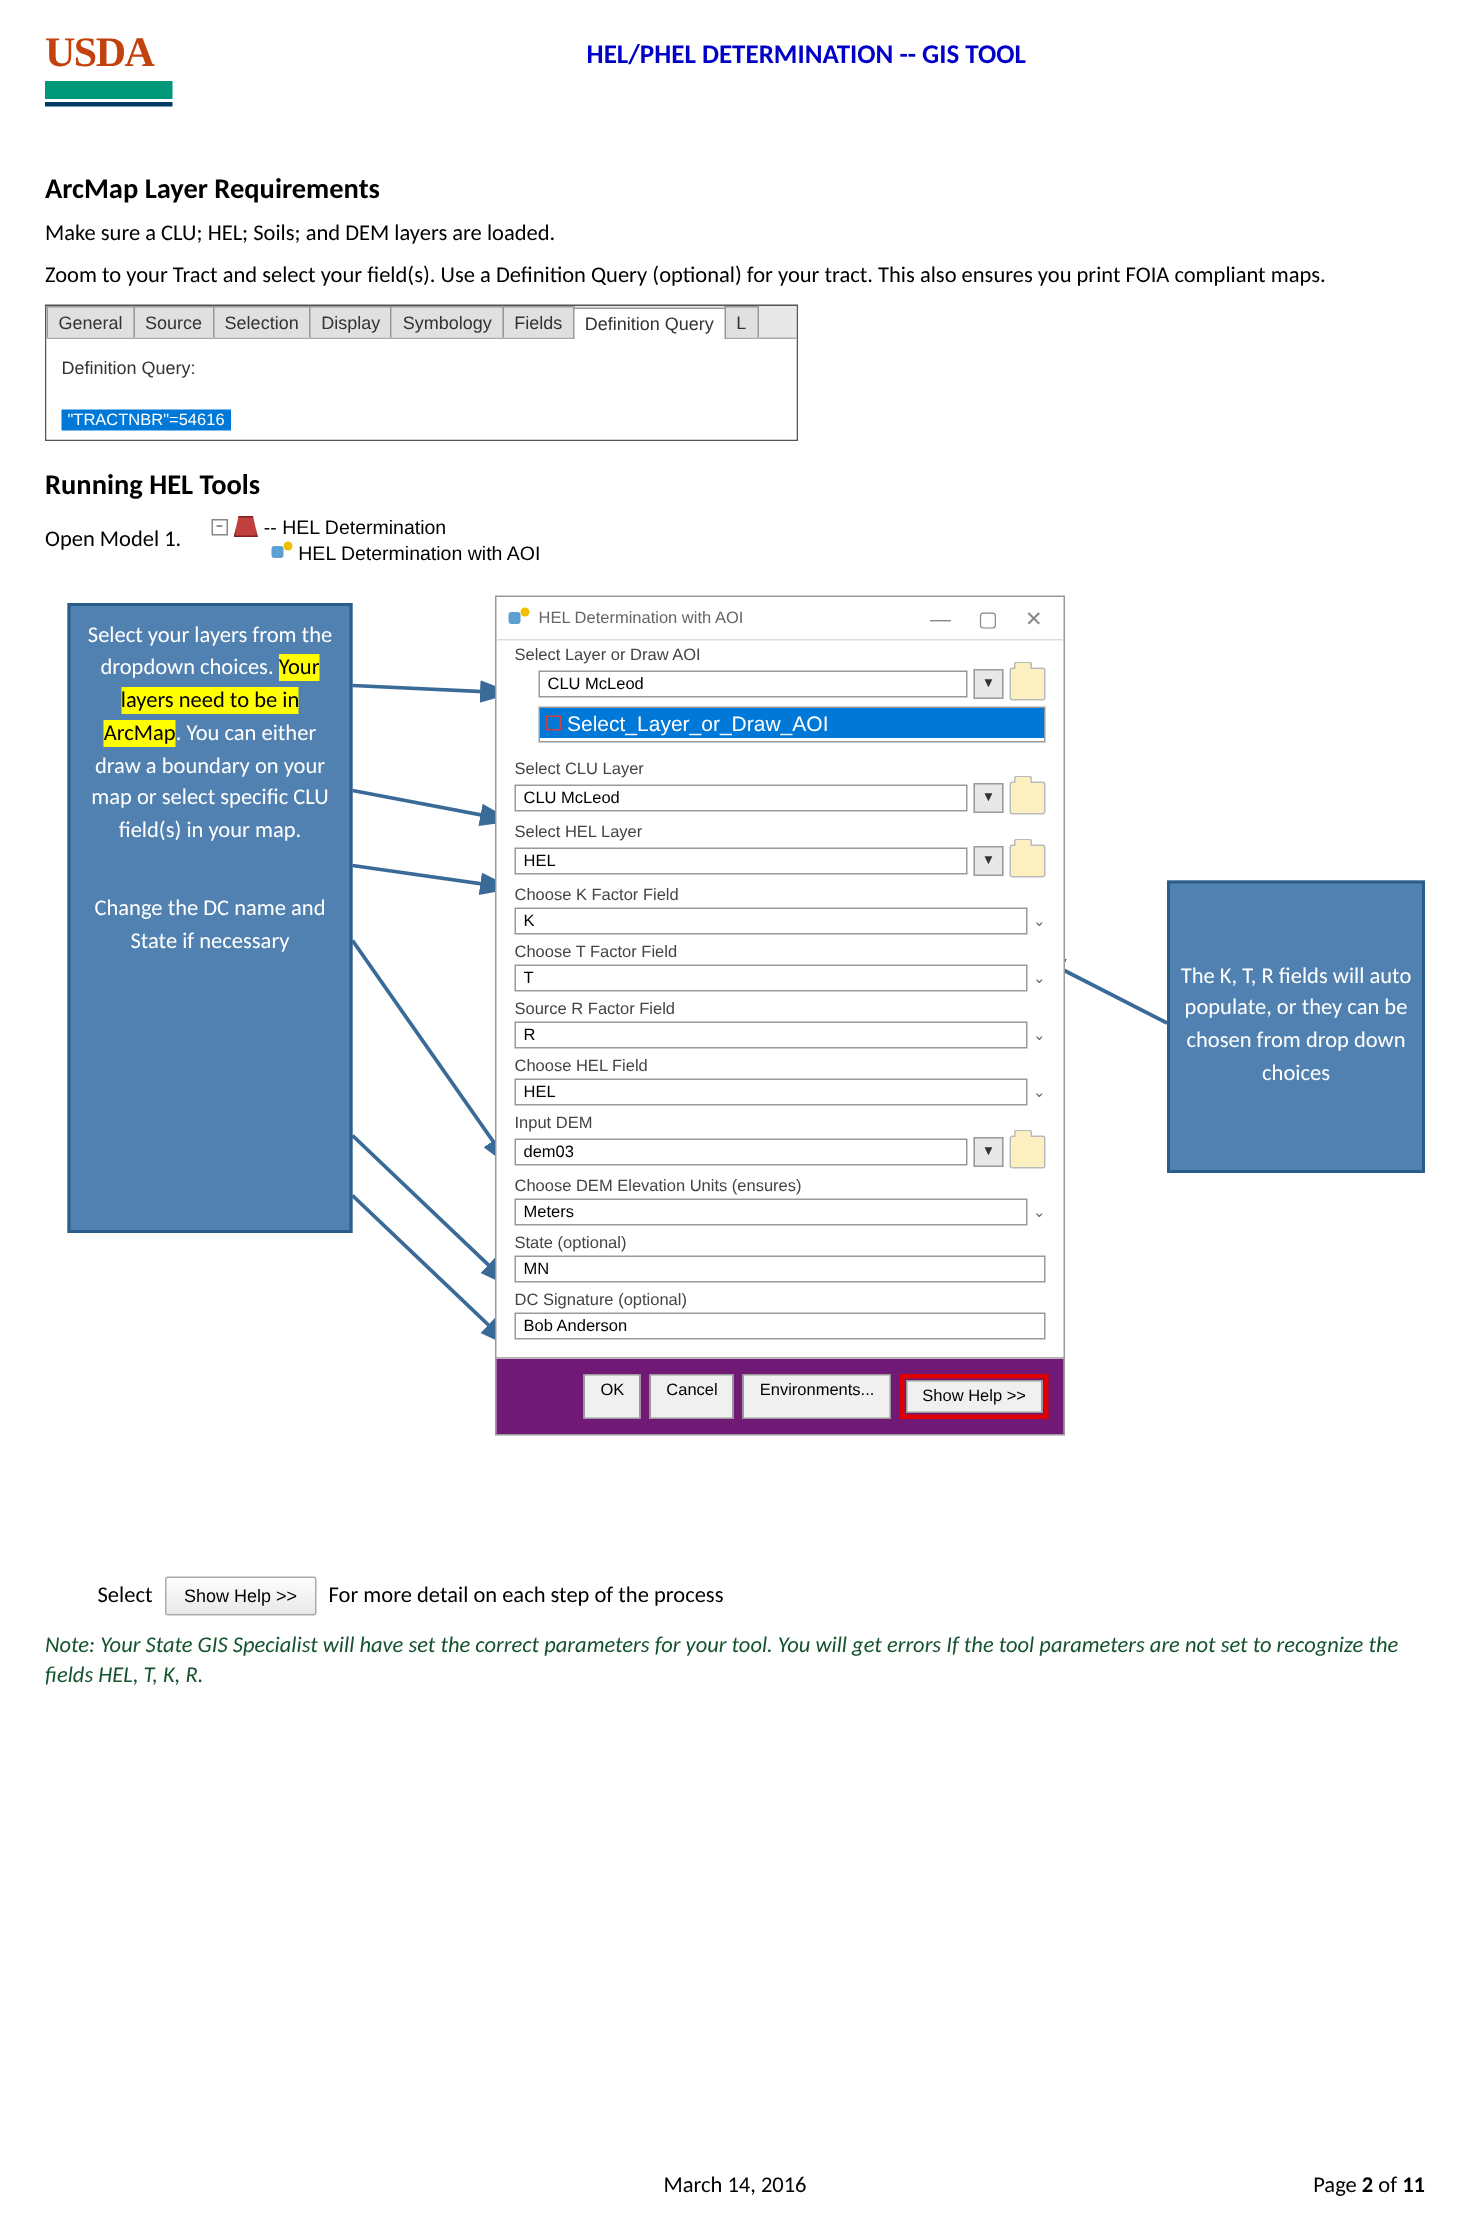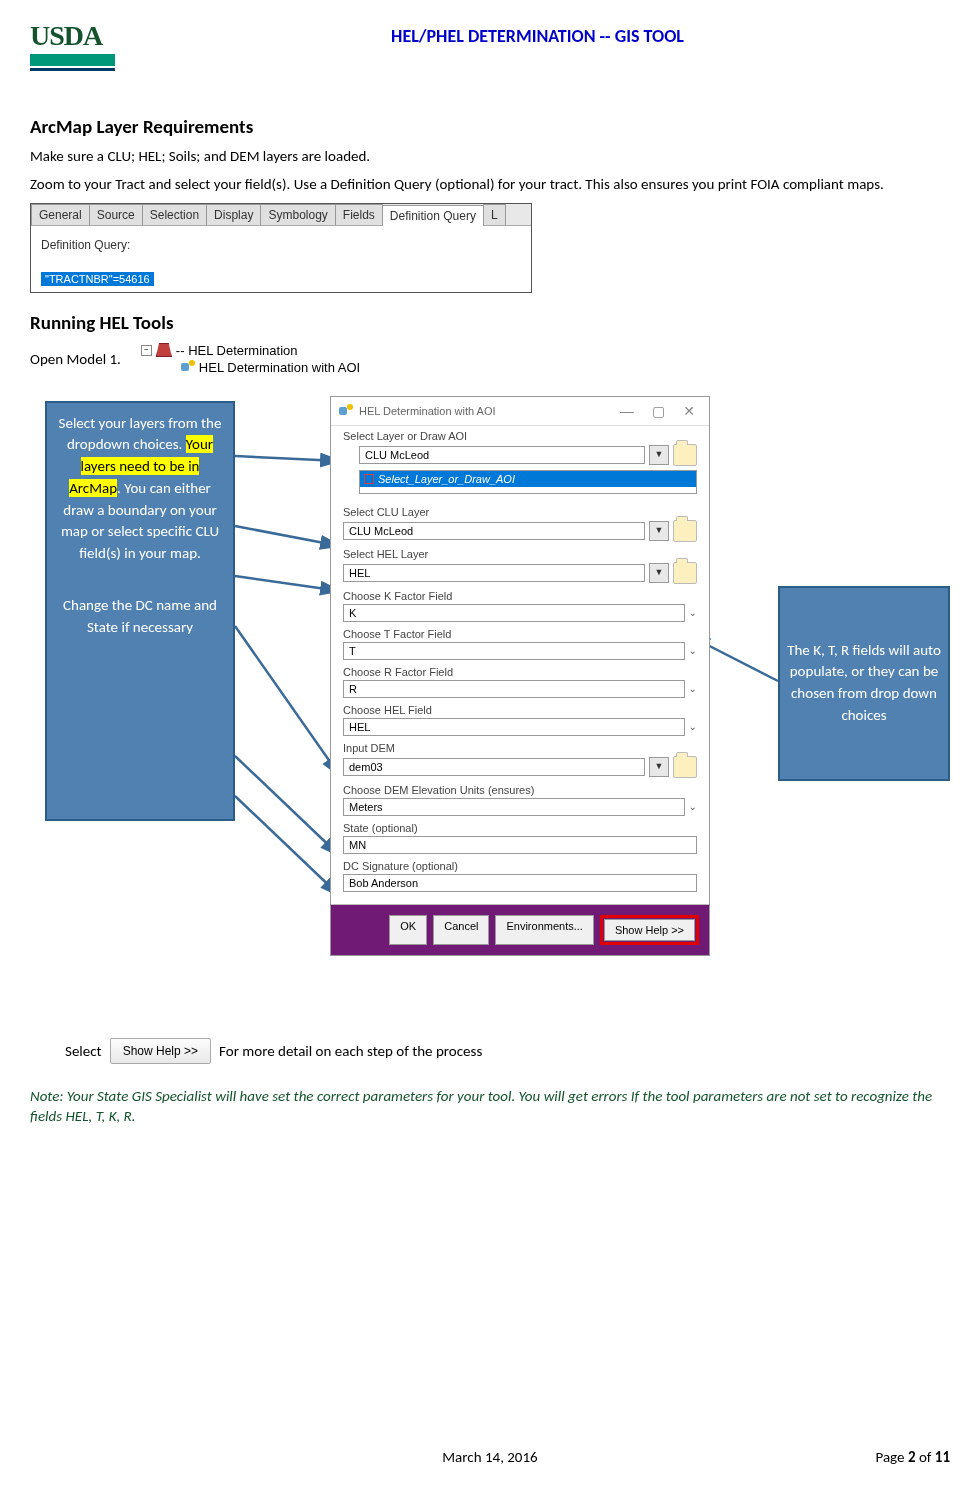--- a/index.html
+++ b/index.html
@@ -27,21 +27,21 @@
   }
   .usda-logo {
     width: 85px;
     height: 55px;
     position: relative;
   }
   .usda-text {
     font-family: Georgia, serif;
     font-size: 28px;
     font-weight: bold;
-    color: #14532d;
+    color: #c2410c;
     letter-spacing: -1px;
   }
   .usda-bar {
     height: 12px;
     background: #009879;
     margin-top: 2px;
     width: 85px;
   }
   .usda-bar2 {
     height: 3px;
@@ -272,25 +272,24 @@
   .layerlist {
     margin: 2px 12px 8px 28px;
     border: 1px solid #999;
     height: 22px;
     background: #fff;
   }
   .layerlist .sel {
     background: #0078D7;
     color: #fff;
     padding: 2px 4px;
-    font-size: 11px;
+    font-size: 14px;
     display: flex;
     align-items: center;
     gap: 4px;
-    font-style: italic;
   }
   .sqdot {
     width: 8px; height: 8px; border: 1.5px solid #D04040; display:inline-block;
   }
   .dlg-buttons {
     display: flex;
     justify-content: flex-end;
     gap: 6px;
     padding: 10px;
     border-top: 1px solid #bbb;
@@ -306,21 +305,21 @@
   }
   .redbox {
     border: 3px solid #E00000;
     padding: 1px;
   }
 
   
   .select-line {
     position: absolute;
     left: 35px;
-    bottom: 12px;
+    bottom: 0;
     display: flex;
     align-items: center;
     gap: 8px;
     font-family: Calibri, Tahoma, sans-serif;
     font-size: 15px;
   }
   .sh-btn {
     border: 1px solid #aaa;
     background: linear-gradient(#FDFDFD,#E8E8E8);
     padding: 5px 12px;
@@ -494,21 +493,21 @@
 
     <div class="dlg-field">
       <label>Choose T Factor Field</label>
       <div class="dlg-row">
         <div class="dlg-input"><input class="bare" value="T" style=""></div>
         <span class="chev">⌄</span>
       </div>
     </div>
 
     <div class="dlg-field">
-      <label>Choose R Factor Field</label>
+      <label>Source R Factor Field</label>
       <div class="dlg-row">
         <div class="dlg-input"><input class="bare" value="R" style=""></div>
         <span class="chev">⌄</span>
       </div>
     </div>
 
     <div class="dlg-field">
       <label>Choose HEL Field</label>
       <div class="dlg-row">
         <div class="dlg-input"><input class="bare" value="HEL" style=""></div>

